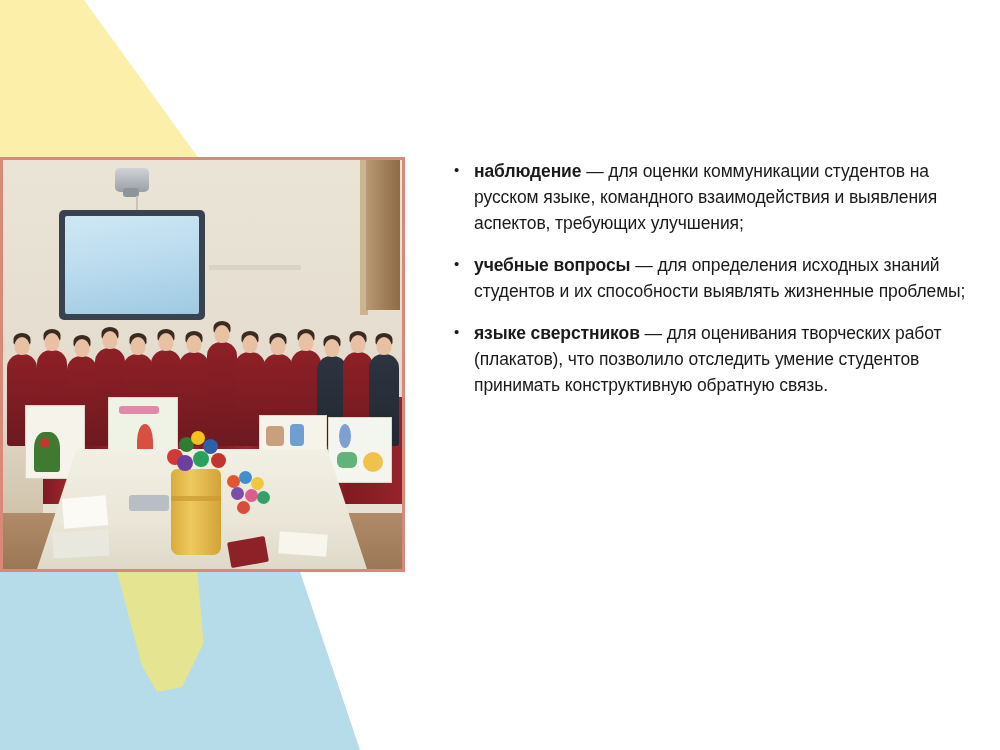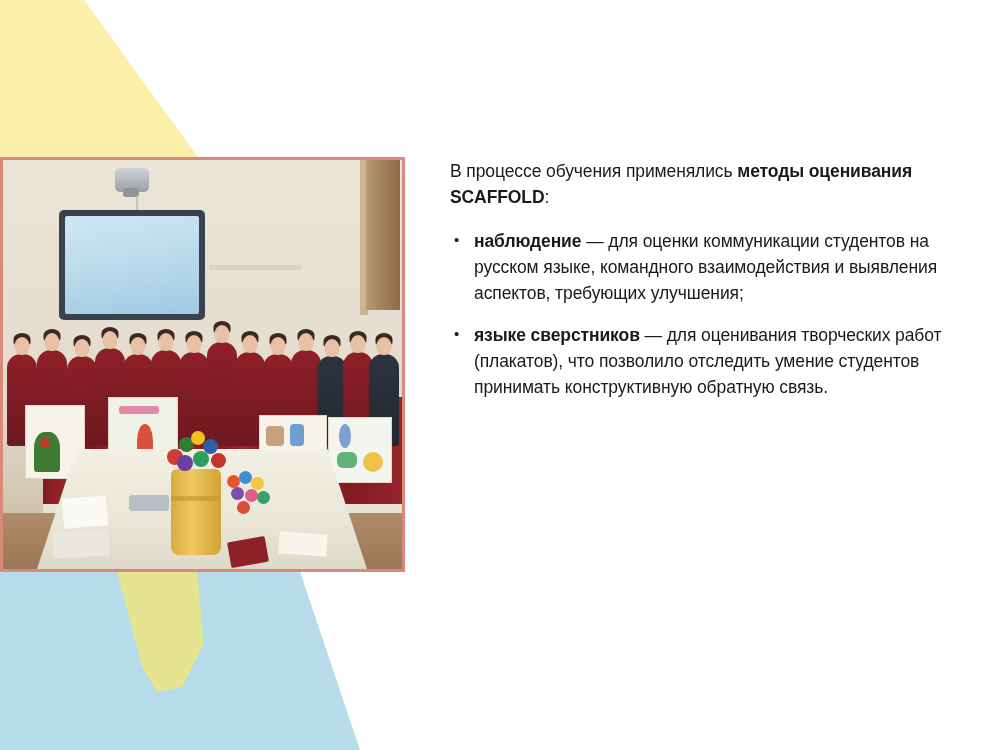--- a/index.html
+++ b/index.html
@@ -382,27 +382,27 @@
         <span class="blob" style="left:12px;top:30px;width:13px;height:13px;background:#d94b3a;"></span>
       </div>
 
       <div class="p red-book"></div>
       <div class="p paper-sheet3"></div>
     </div>
   </div>
 
   <div id="text-column">
 
-    <p id="intro-paragraph">
-      <span>В процессе обучения применялись </span><b>методы оценивания SCAFFOLD</b><span>:</span>
-    </p>
 
     <ul class="bullet-list">
       <li class="bullet-item">
         <b>наблюдение</b><span> — </span><span>для оценки коммуникации студентов на русском языке, командного взаимодействия и выявления аспектов, требующих улучшения;</span>
+      </li>
+      <li class="bullet-item">
+        <b>учебные вопросы</b><span> — </span><span>для определения исходных знаний студентов и их способности выявлять жизненные проблемы;</span>
       </li>
       <li class="bullet-item">
         <b>языке сверстников</b><span> — </span><span>для оценивания творческих работ (плакатов), что позволило отследить умение студентов принимать конструктивную обратную связь.</span>
       </li>
     </ul>
   </div>
 
 </div>
 
 </body></html>

